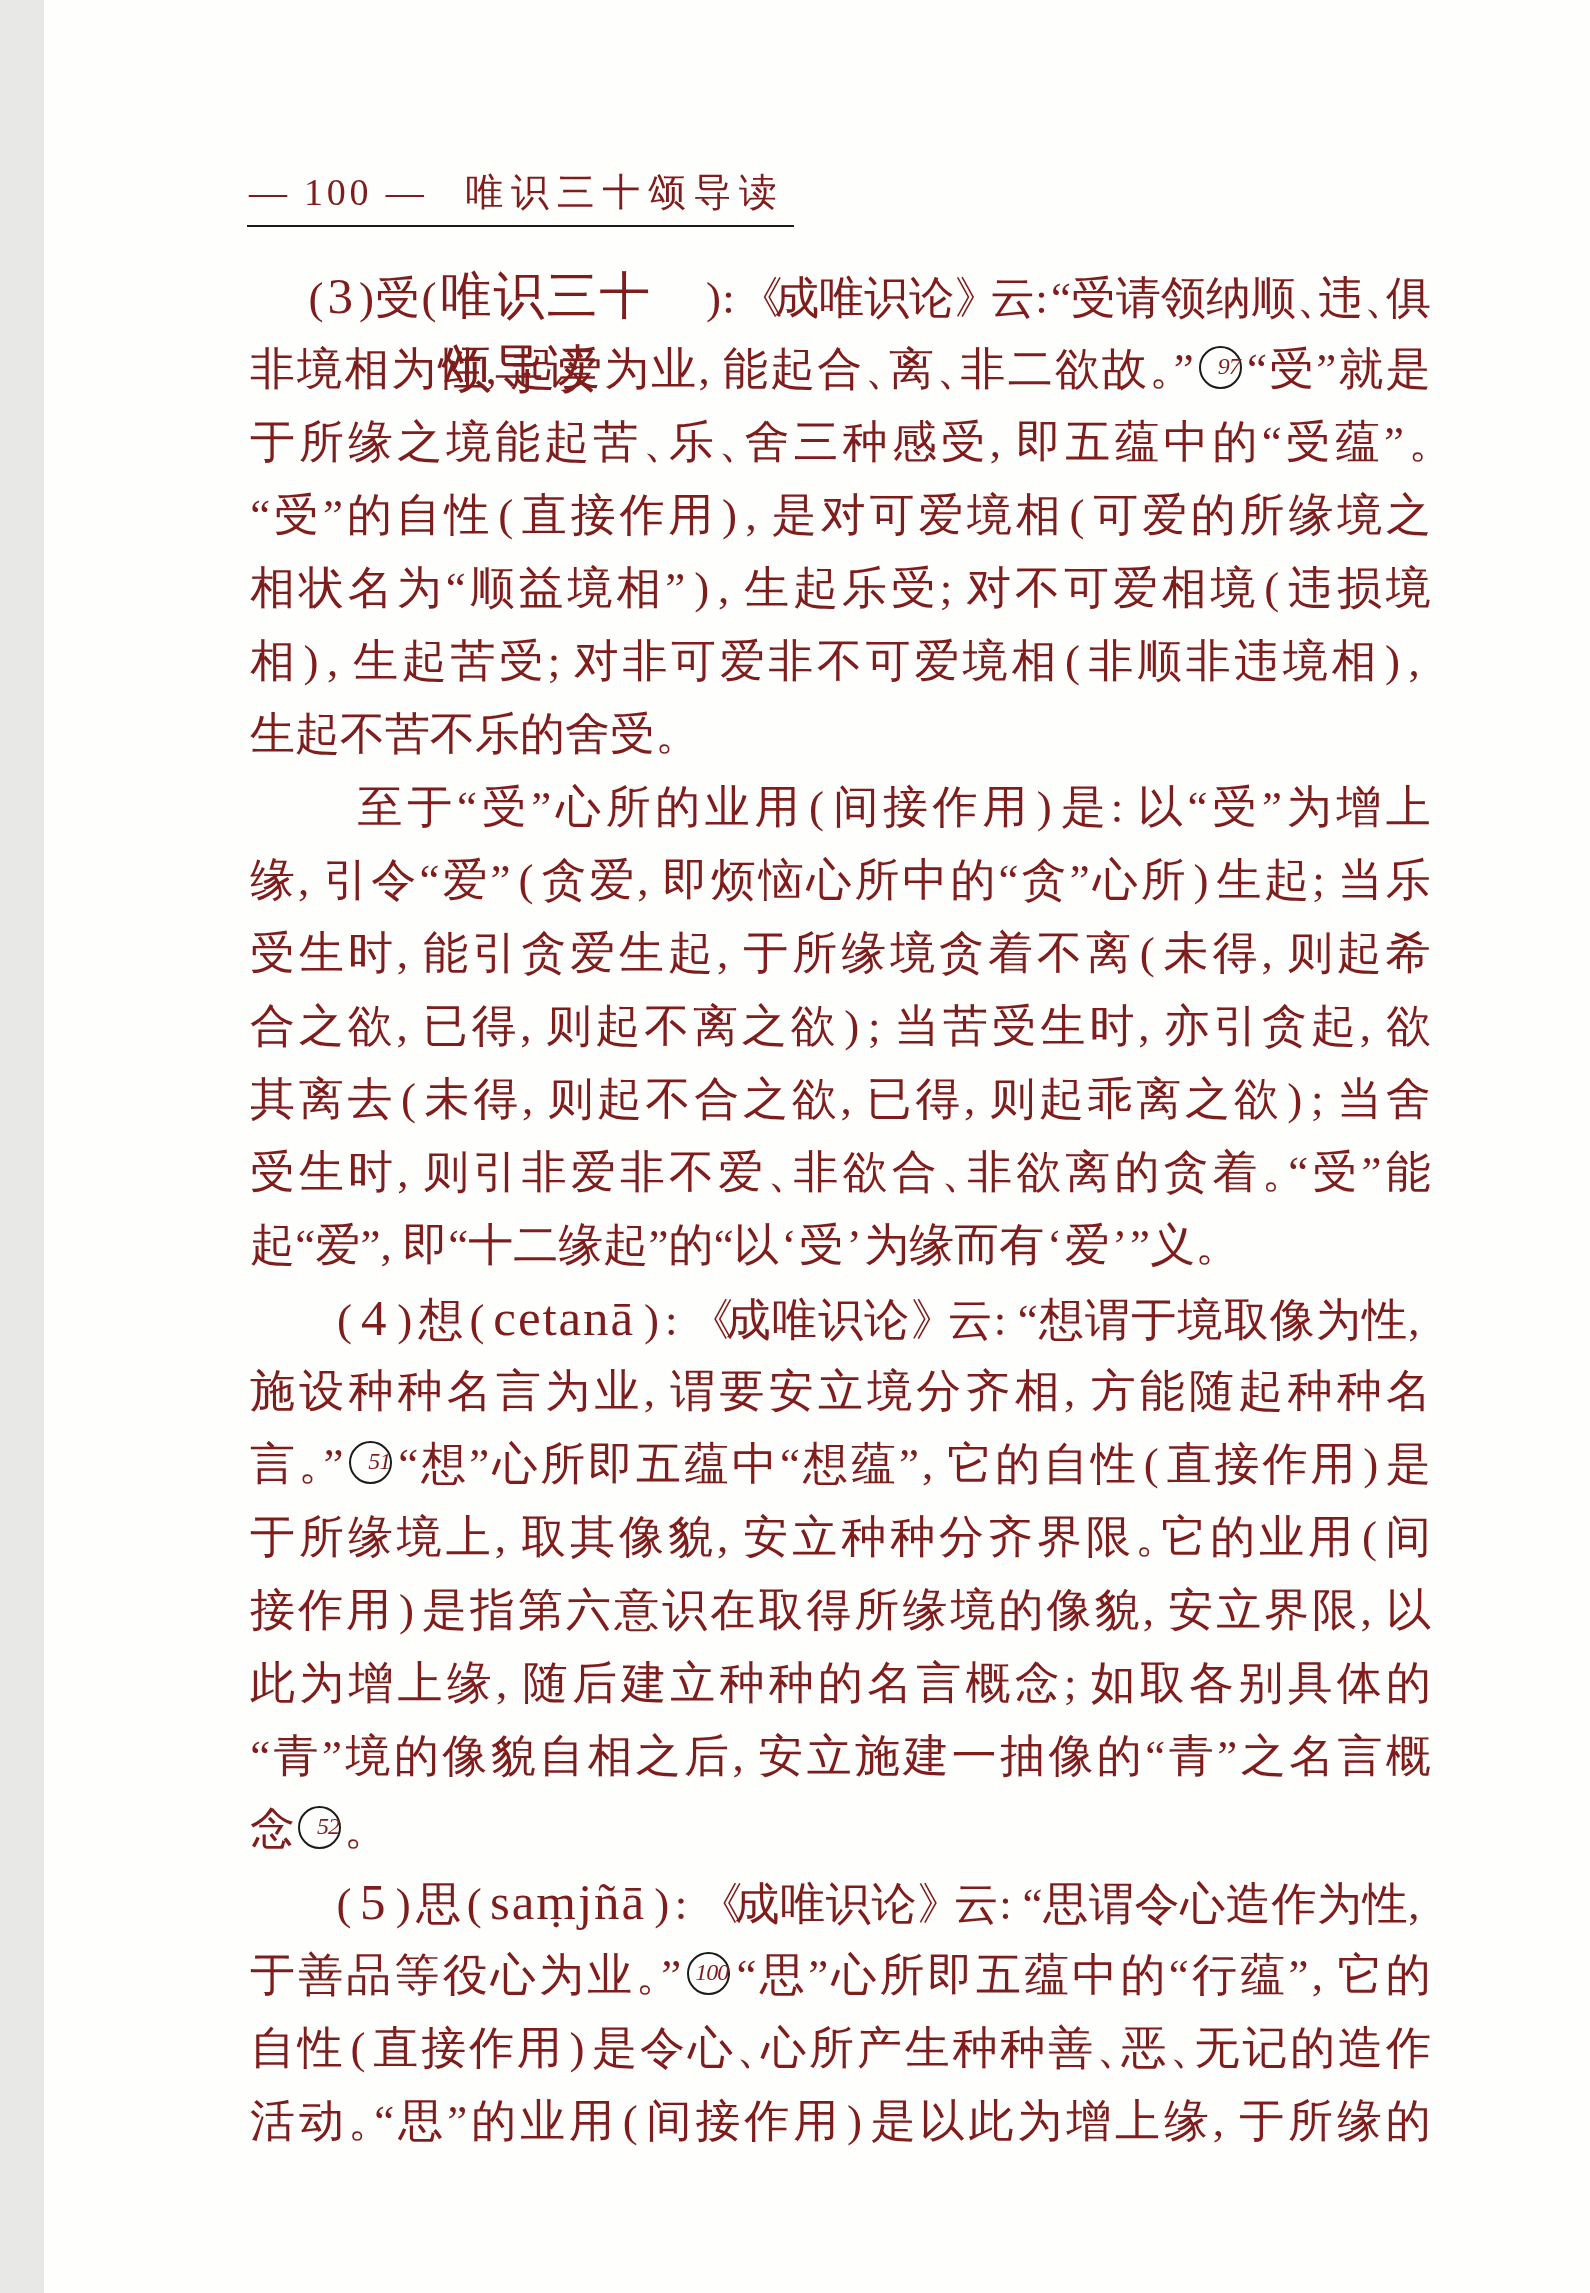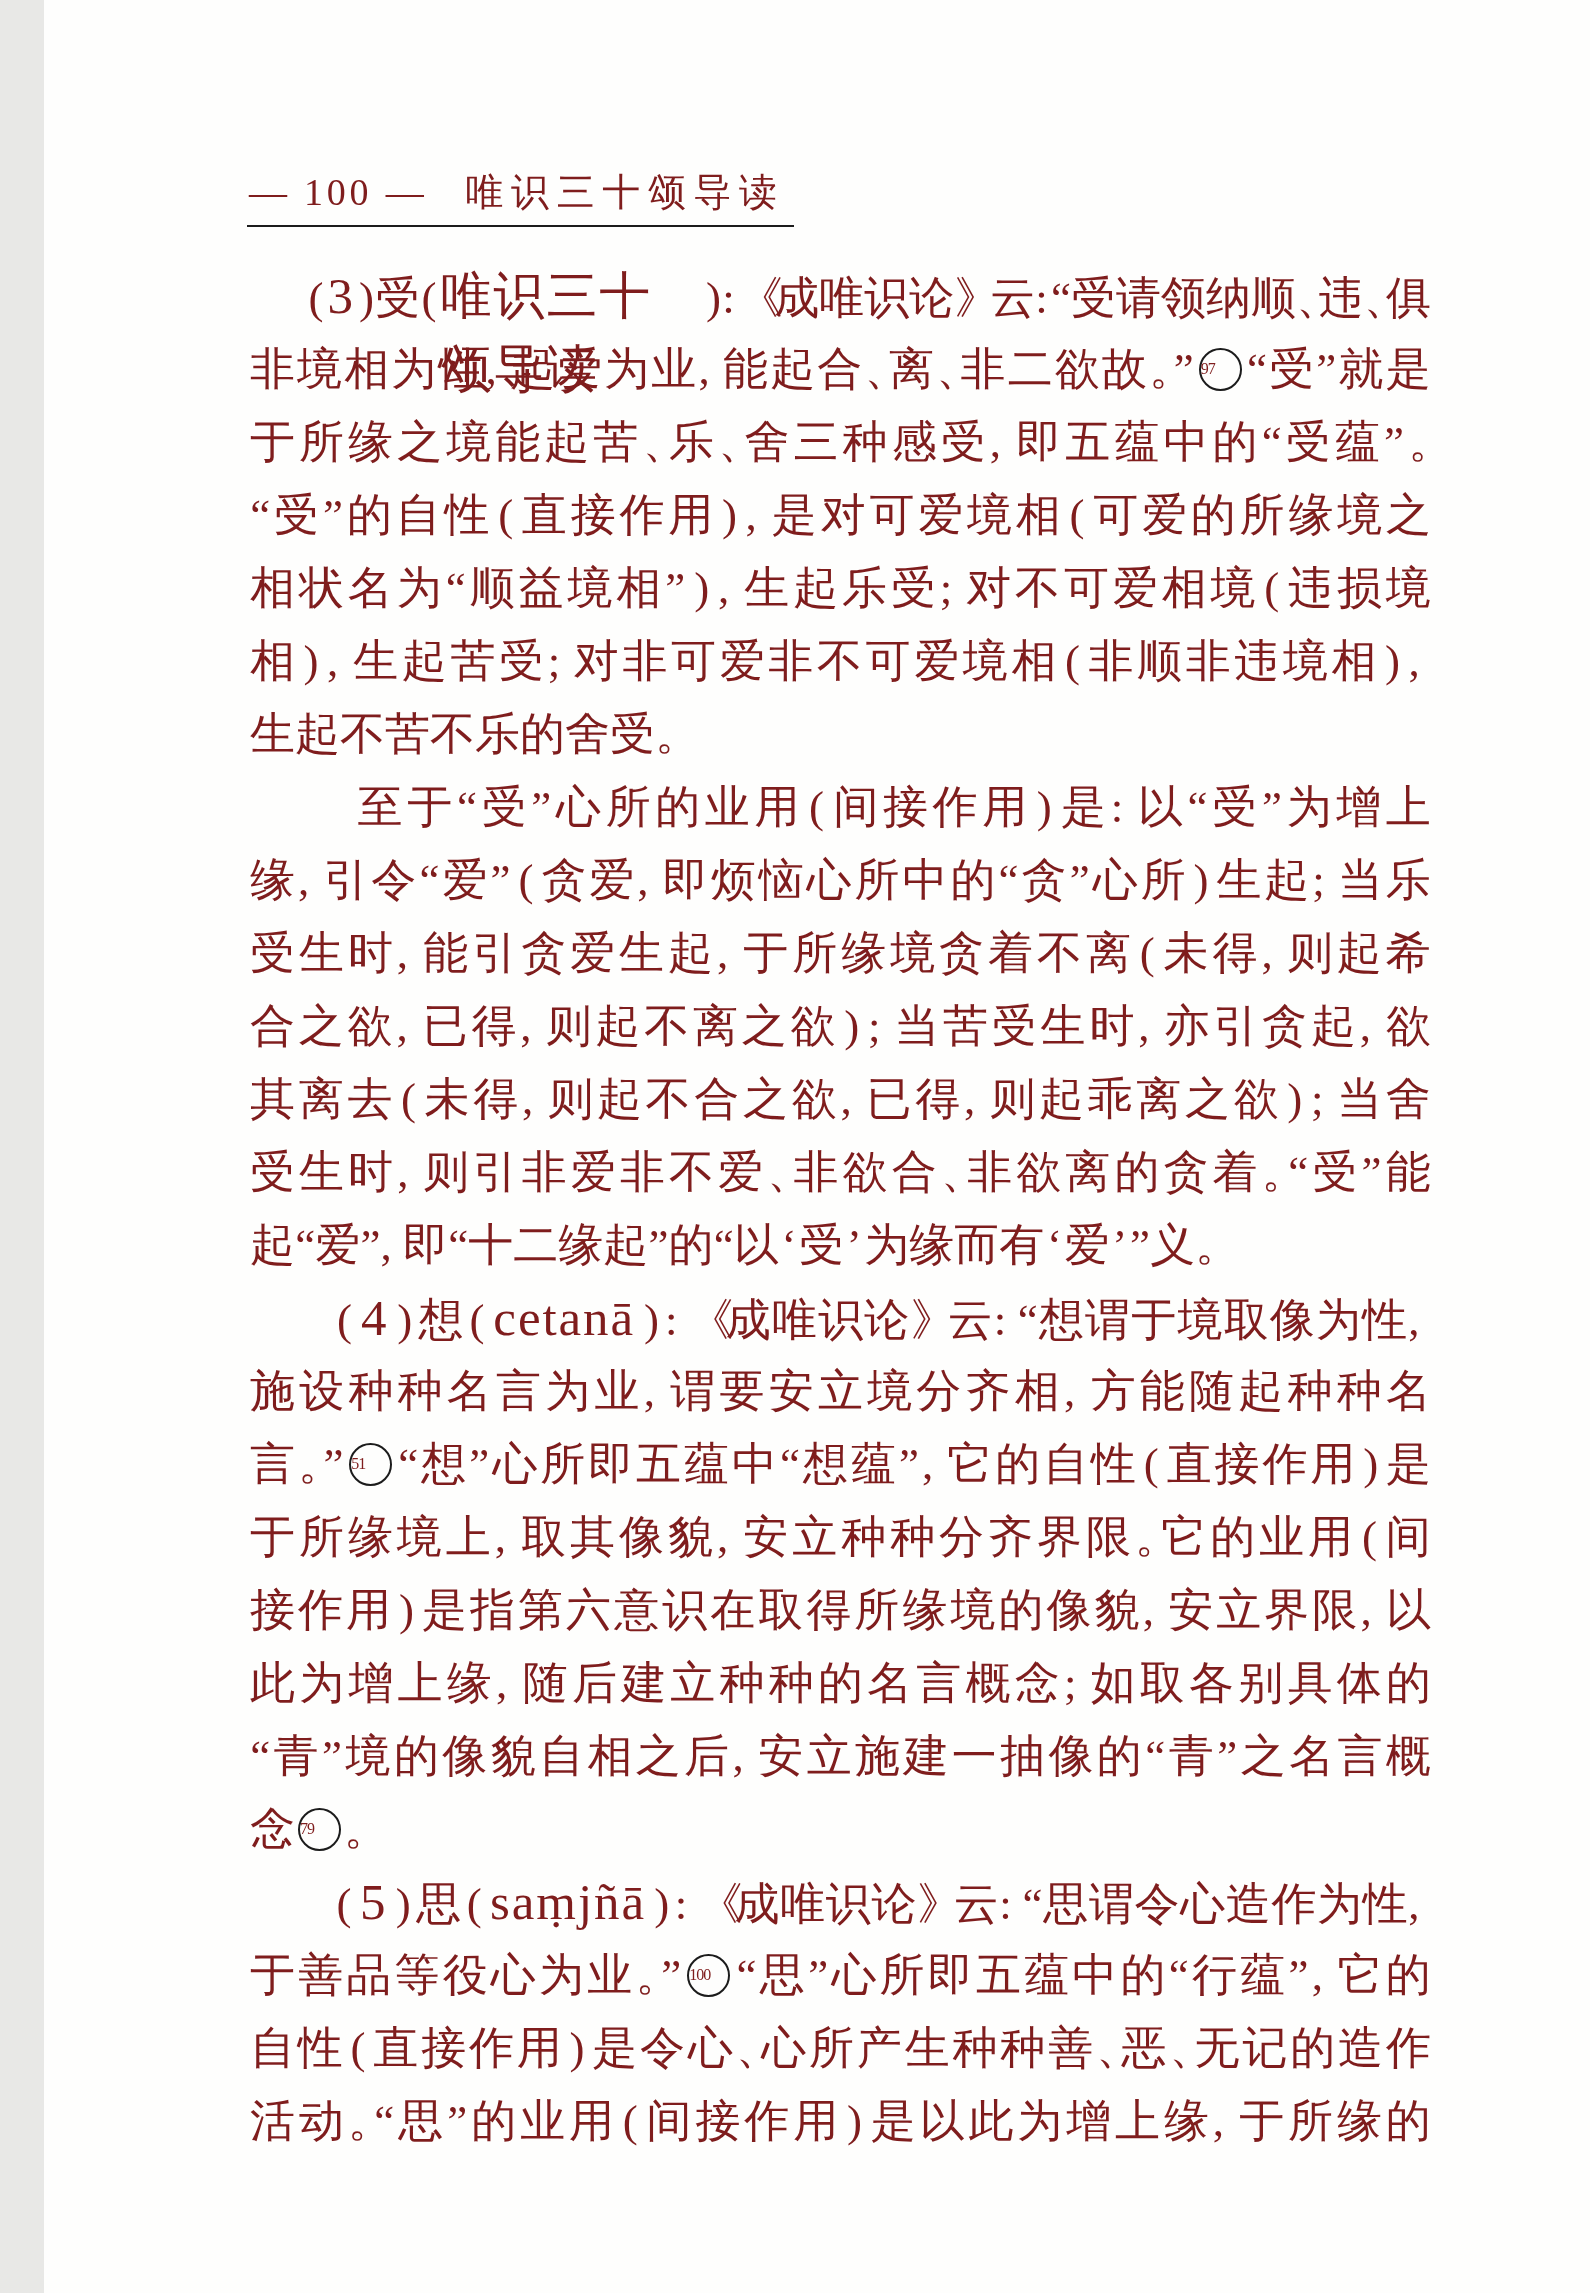--- a/index.html
+++ b/index.html
@@ -48,25 +48,26 @@
   .lat{font-size:51px;letter-spacing:1.9px;padding:0 2.9px;}
   .ind{flex:0 0 auto;}
   .ind-paren{width:81px;}
   .ind-plain{width:103px;}
   .note{
     flex:0 0 auto;
     box-sizing:border-box;
     width:43px;height:43px;
     border:2.9px solid #1c1c1c;
     border-radius:50%;
-    font-size:16px;line-height:37px;
+    font-size:24px;line-height:37px;
     letter-spacing:-1px;
-    text-align:left;
+    text-align:right;
     position:relative;top:-9.6px;
     margin:0 2.9px;
+    font-style:italic;
   }
 </style>
 </head>
 <body>
 
 <div class="page">
   <div class="header">
     <span class="page-label">— 100 —</span><span class="book-title">唯识三十颂导读</span>
   </div>
   <div class="body">
@@ -656,21 +657,21 @@
         <span class="pq">“</span>
         <span class="cc">青</span>
         <span class="pq">”</span>
         <span class="cc">之</span>
         <span class="cc">名</span>
         <span class="cc">言</span>
         <span class="cc">概</span>
       </div>
       <div class="line end">
         <span class="cc">念</span>
-        <span class="note">79</span>
+        <span class="note">52</span>
         <span class="pc">。</span>
       </div>
       <div class="line">
         <span class="ind ind-paren"></span>
         <span class="pp">(</span>
         <span class="lat">5</span>
         <span class="pp">)</span>
         <span class="cc">思</span>
         <span class="pp">(</span>
         <span class="lat">saṃjñā</span>

